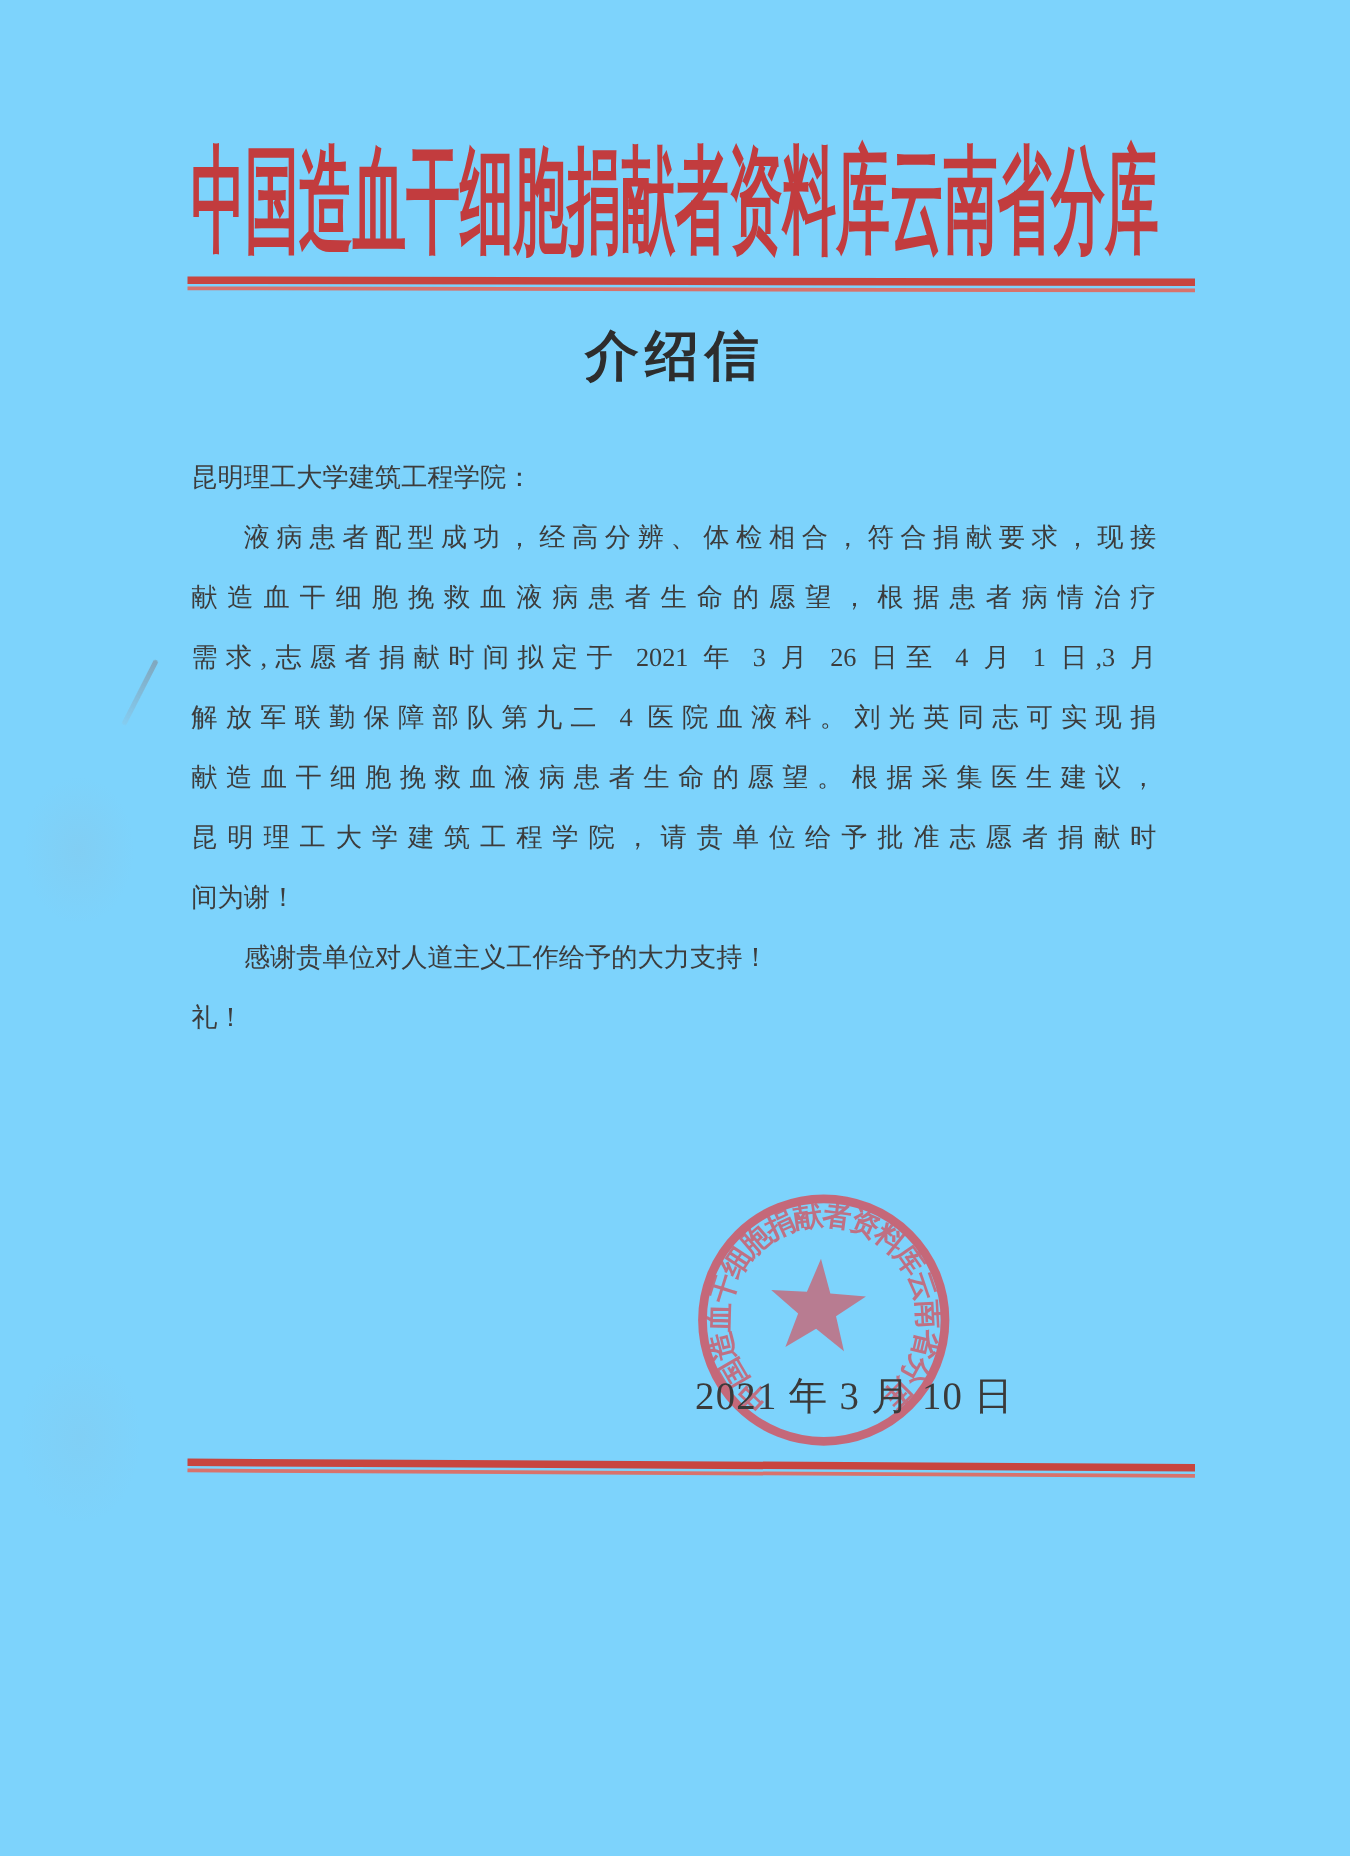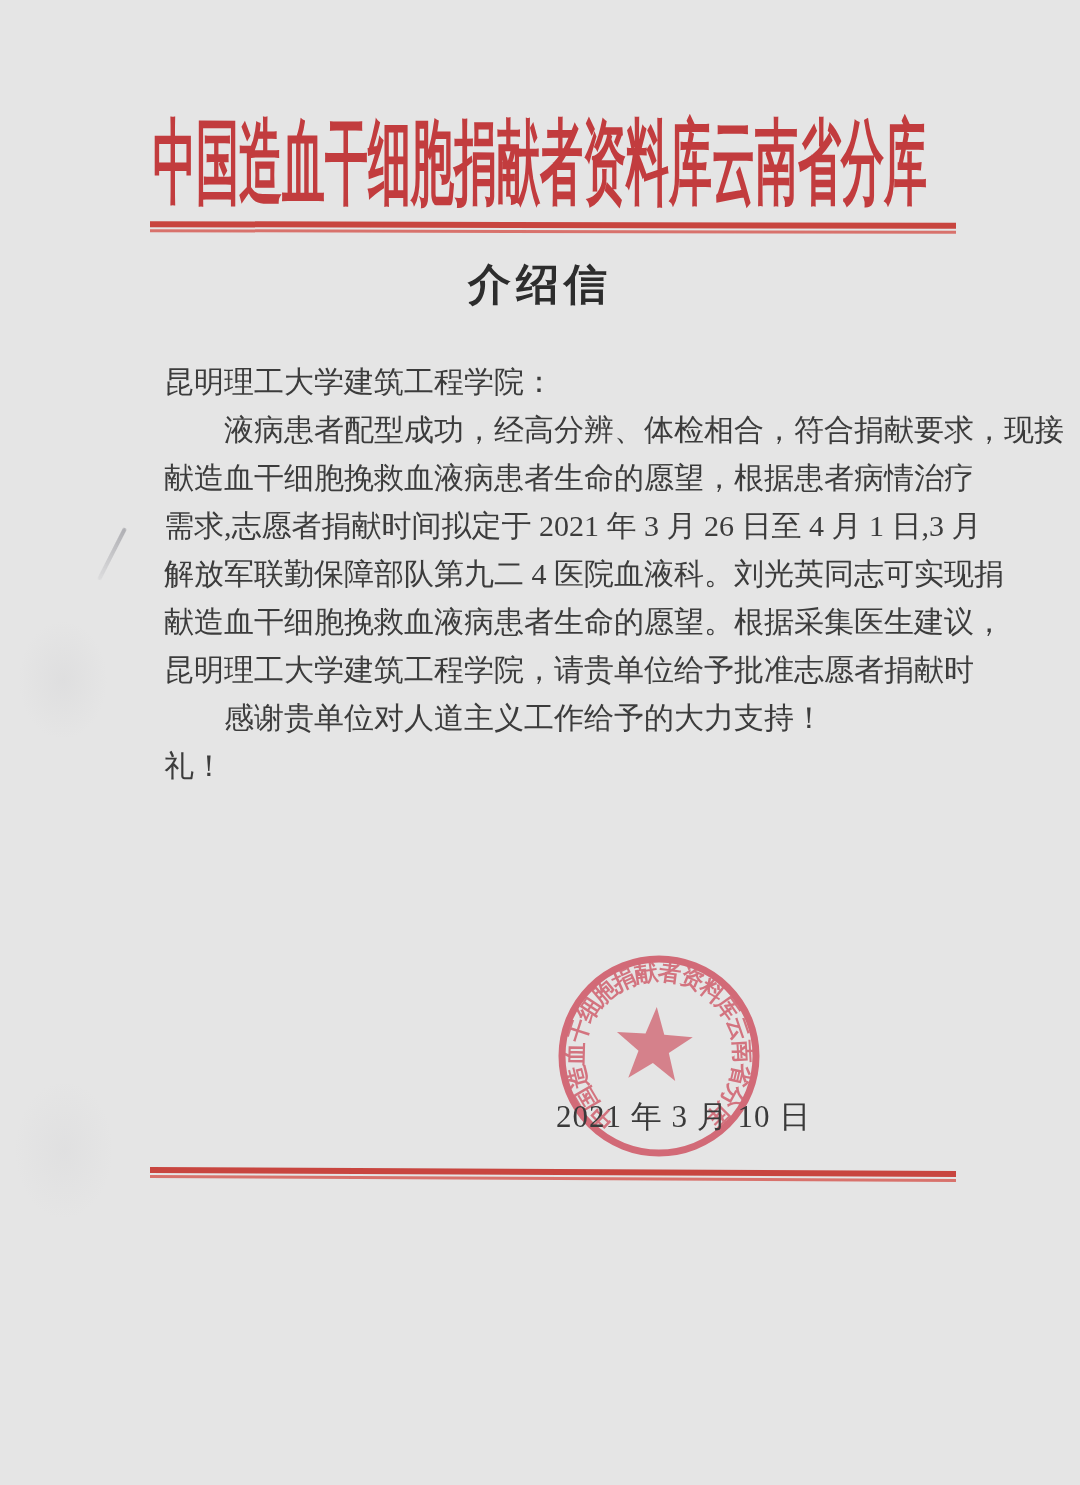--- a/index.html
+++ b/index.html
@@ -4,21 +4,21 @@
 <style>
   html, body {
     margin: 0;
     padding: 0;
     background: #ffffff;
   }
   .page {
     position: relative;
     width: 1080px;
     height: 1485px;
-    background: #e5e5e5;
+    background: #7dd3fc;
     overflow: hidden;
     font-family: "Liberation Serif", "DejaVu Serif", serif;
   }
 
   
   .letterhead {
     position: absolute;
     top: 108px;
     left: 0;
     width: 1080px;
@@ -58,23 +58,23 @@
     font-size: 43px;
     font-weight: bold;
     color: #2d2d2d;
     letter-spacing: 5px;
   }
 
   
   .letter-body {
     position: absolute;
     top: 358px;
-    left: 164px;
+    left: 153px;
     width: 772px;
-    font-size: 30px;
+    font-size: 21px;
     line-height: 48px;
     color: var(--body-text, #3c3c3c);
   }
   .salutation { white-space: nowrap; }
   .paragraph .body-line {
     text-align: justify;
     text-align-last: justify;
     white-space: nowrap;
   }
   .paragraph .body-line:first-child { text-indent: 2em; }
@@ -156,20 +156,21 @@
 
   <div class="letter-body">
     <div class="salutation">昆明理工大学建筑工程学院：</div>
     <div class="paragraph">
         <div class="body-line">液病患者配型成功，经高分辨、体检相合，符合捐献要求，现接</div>
         <div class="body-line">献造血干细胞挽救血液病患者生命的愿望，根据患者病情治疗</div>
         <div class="body-line">需求,志愿者捐献时间拟定于 2021 年 3 月 26 日至 4 月 1 日,3 月</div>
         <div class="body-line">解放军联勤保障部队第九二 4 医院血液科。刘光英同志可实现捐</div>
         <div class="body-line">献造血干细胞挽救血液病患者生命的愿望。根据采集医生建议，</div>
         <div class="body-line">昆明理工大学建筑工程学院，请贵单位给予批准志愿者捐献时</div>
+        <div class="body-line">间为谢！</div>
       </div>
     <div class="thanks-line">感谢贵单位对人道主义工作给予的大力支持！</div>
     <div class="closing-line">礼！</div>
   </div>
 
   <svg class="seal" viewBox="0 0 230 230" xmlns="http://www.w3.org/2000/svg">
     <defs>
       <path id="sealArc" d="M 71.4 177.2 A 76 76 0 1 1 158.6 177.2" fill="none"></path>
     </defs>
     <circle class="ring" cx="115" cy="115" r="97"></circle>

